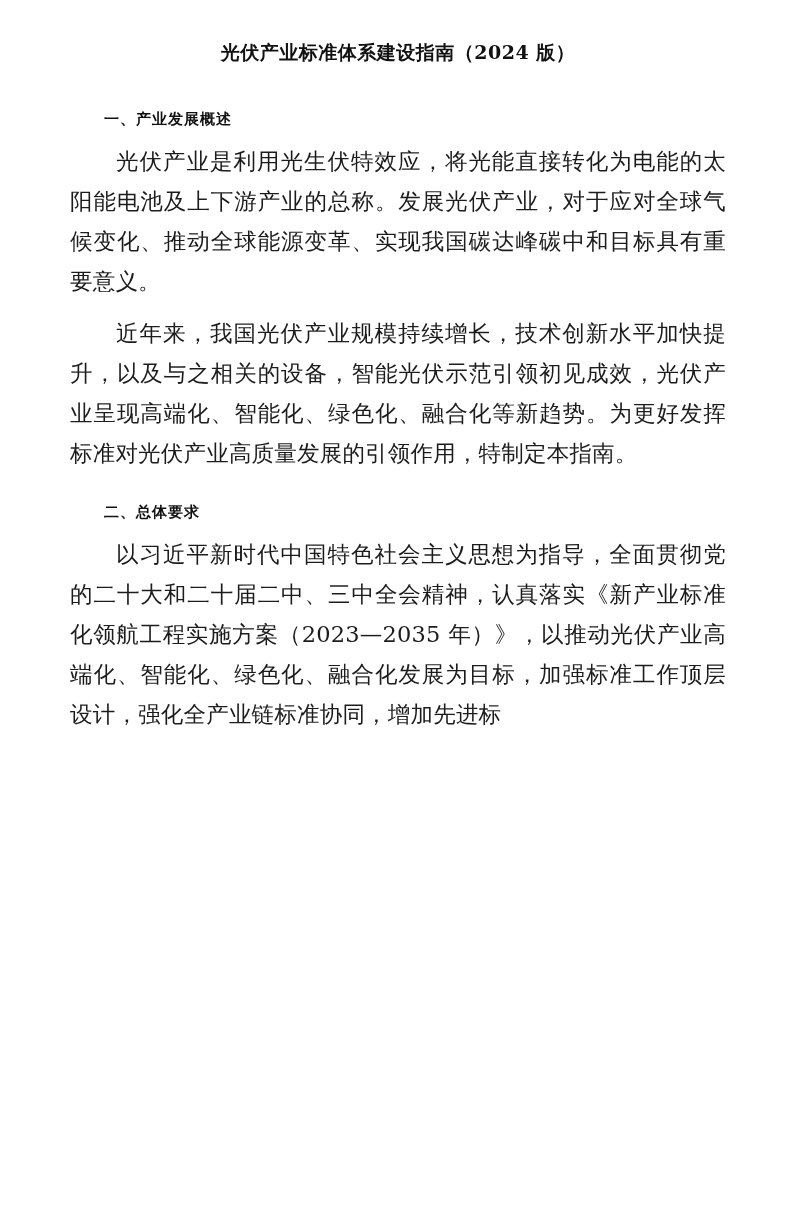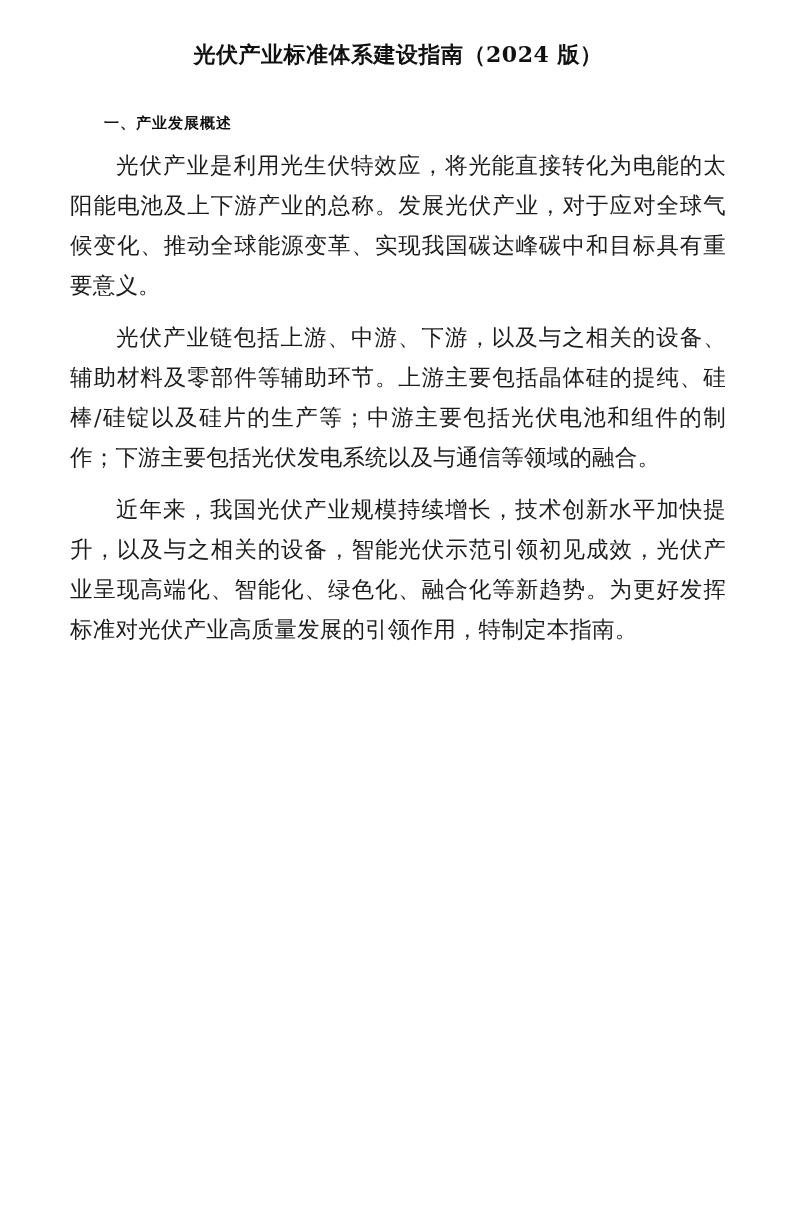--- a/index.html
+++ b/index.html
@@ -16,21 +16,21 @@
   }
   .page {
     width: 800px;
     height: 1218px;
     box-sizing: border-box;
     padding: 26px 62px 0 58px;
     position: relative;
   }
   .doc-title {
     text-align: center;
-    font-size: 22px;
+    font-size: 19px;
     font-weight: bold;
     letter-spacing: 0.5px;
     margin: 14px 0 0 0;
     line-height: 1.35;
     color: #111;
   }
   .section-heading {
     font-size: 15px;
     font-weight: bold;
     margin: 44px 0 2px 0;
@@ -61,18 +61,21 @@
 </head>
 <body>
 
 <div class="page">
 
   <h1 class="doc-title">光伏产业标准体系建设指南（2024 版）</h1>
 
   <div class="body-block">
     <h2 class="section-heading">一、产业发展概述</h2>
     <p class="para">光伏产业是利用光生伏特效应，将光能直接转化为电能的太阳能电池及上下游产业的总称。发展光伏产业，对于应对全球气候变化、推动全球能源变革、实现我国碳达峰碳中和目标具有重要意义。</p>
-    <p class="para">光伏产业链包括上游、中游、下游，以及与之相关的设备、辅助材料及零部件等辅助环节。上游主要包括晶体硅的提纯、硅棒/硅锭以及硅片的生产等；中游主要包括光伏电池和组件的制作；下游主要包括光伏发电系统以及与通信等领域的融合。</p>
     <p class="para">近年来，我国光伏产业规模持续增长，技术创新水平加快提升，以及与之相关的设备，智能光伏示范引领初见成效，光伏产业呈现高端化、智能化、绿色化、融合化等新趋势。为更好发挥标准对光伏产业高质量发展的引领作用，特制定本指南。</p>
   </div>
 
+  <div>
+    <h2 class="section-heading second">二、总体要求</h2>
+    <p class="para">以习近平新时代中国特色社会主义思想为指导，全面贯彻党的二十大和二十届二中、三中全会精神，认真落实《新产业标准化领航工程实施方案（2023—2035 年）》，以推动光伏产业高端化、智能化、绿色化、融合化发展为目标，加强标准工作顶层设计，强化全产业链标准协同，增加先进标</p>
+  </div>
 
 </div>
 
 </body></html>

